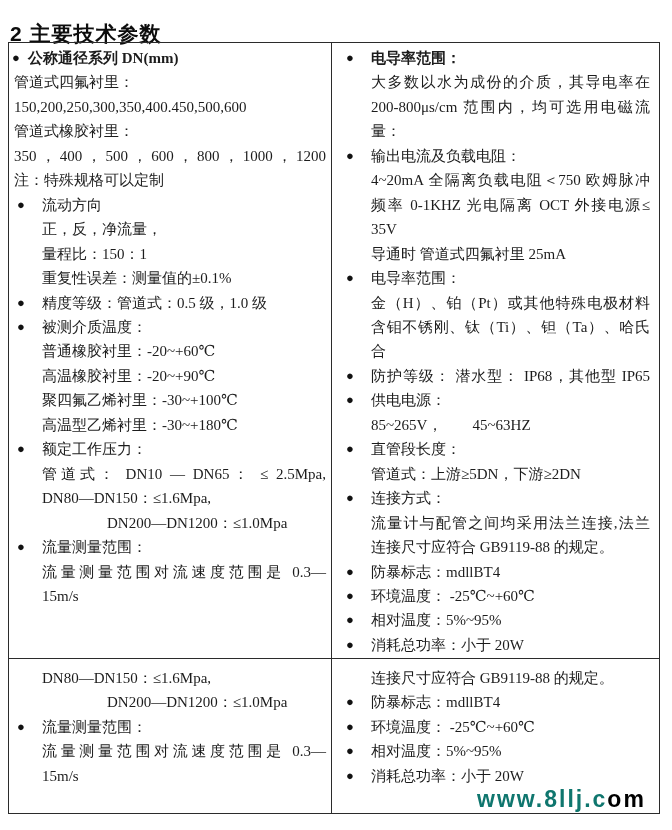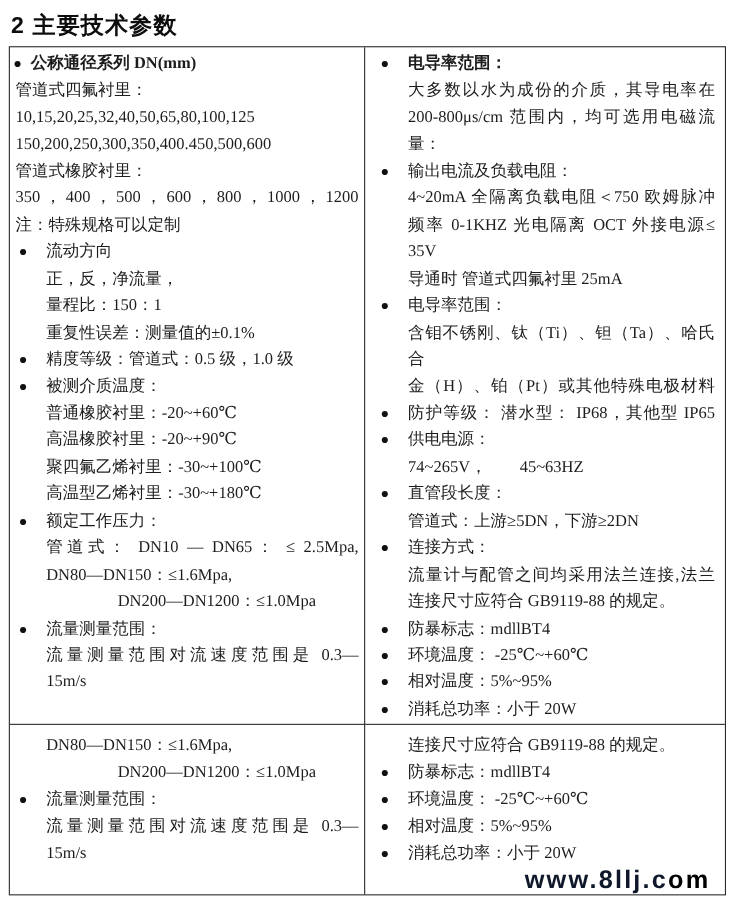--- a/index.html
+++ b/index.html
@@ -3,21 +3,21 @@
 <meta charset="utf-8">
 <style>
   * { margin:0; padding:0; box-sizing:border-box; }
   html,body { background:#ffffff; }
   .page {
     position:relative; width:672px; height:830px; background:#ffffff;
     font-family:"Liberation Serif","DejaVu Serif",serif;
     color:#1c1c1c; overflow:hidden;
   }
   .page-title {
-    position:absolute; left:10px; top:9px;
+    position:absolute; left:10px; top:20px;
     font-family:"Liberation Sans","DejaVu Sans",sans-serif;
     font-weight:bold; font-size:21px; color:#0d0d0d; letter-spacing:1px;
   }
   .spec-table {
     position:absolute; left:8px; top:42px; width:652px; height:772px;
     border:1.5px solid #2b2b2b;
     display:grid;
     grid-template-columns:323px 1fr;
     grid-template-rows:616px 1fr;
     background:transparent;
@@ -57,23 +57,20 @@
   <div class="spec-table">
     <div class="cell col-left row-1">
         <div class="ln tight bold">
           <span class="dot">●</span>
           <span class="tx">公称通径系列 DN(mm)</span>
         </div>
         <div class="ln flush">
           <span class="tx">管道式四氟衬里：</span>
         </div>
         <div class="ln flush">
-          <span class="tx">10,15,20,25,32,40,50,65,80,100,125</span>
-        </div>
-        <div class="ln flush">
           <span class="tx">150,200,250,300,350,400.450,500,600</span>
         </div>
         <div class="ln flush">
           <span class="tx">管道式橡胶衬里：</span>
         </div>
         <div class="ln flush just">
           <span class="tx">350，400，500，600，800，1000，1200</span>
         </div>
         <div class="ln flush">
           <span class="tx">注：特殊规格可以定制</span>
@@ -163,35 +160,35 @@
           <span class="tx">35V</span>
         </div>
         <div class="ln ind">
           <span class="tx">导通时 管道式四氟衬里 25mA</span>
         </div>
         <div class="ln ind">
           <span class="dot">●</span>
           <span class="tx">电导率范围：</span>
         </div>
         <div class="ln ind just">
+          <span class="tx">金（H）、铂（Pt）或其他特殊电极材料</span>
+        </div>
+        <div class="ln ind just">
           <span class="tx">含钼不锈刚、钛（Ti）、钽（Ta）、哈氏合</span>
         </div>
         <div class="ln ind just">
-          <span class="tx">金（H）、铂（Pt）或其他特殊电极材料</span>
-        </div>
-        <div class="ln ind just">
           <span class="dot">●</span>
           <span class="tx">防护等级： 潜水型： IP68，其他型 IP65</span>
         </div>
         <div class="ln ind">
           <span class="dot">●</span>
           <span class="tx">供电电源：</span>
         </div>
         <div class="ln ind">
-          <span class="tx">74~265V，　　45~63HZ</span>
+          <span class="tx">85~265V，　　45~63HZ</span>
         </div>
         <div class="ln ind">
           <span class="dot">●</span>
           <span class="tx">直管段长度：</span>
         </div>
         <div class="ln ind">
           <span class="tx">管道式：上游≥5DN，下游≥2DN</span>
         </div>
         <div class="ln ind">
           <span class="dot">●</span>
@@ -255,16 +252,16 @@
           <span class="tx">相对温度：5%~95%</span>
         </div>
         <div class="ln ind">
           <span class="dot">●</span>
           <span class="tx">消耗总功率：小于 20W</span>
         </div>
       </div>
   </div>
 
   <div class="watermark">
-    <span style="color: #0f172a;">www.8llj.c</span><span style="color: #000000;">om</span>
+    <span style="color: #0f766e;">www.8llj.c</span><span style="color: #000000;">om</span>
   </div>
 
 </div>
 
 </body></html>

